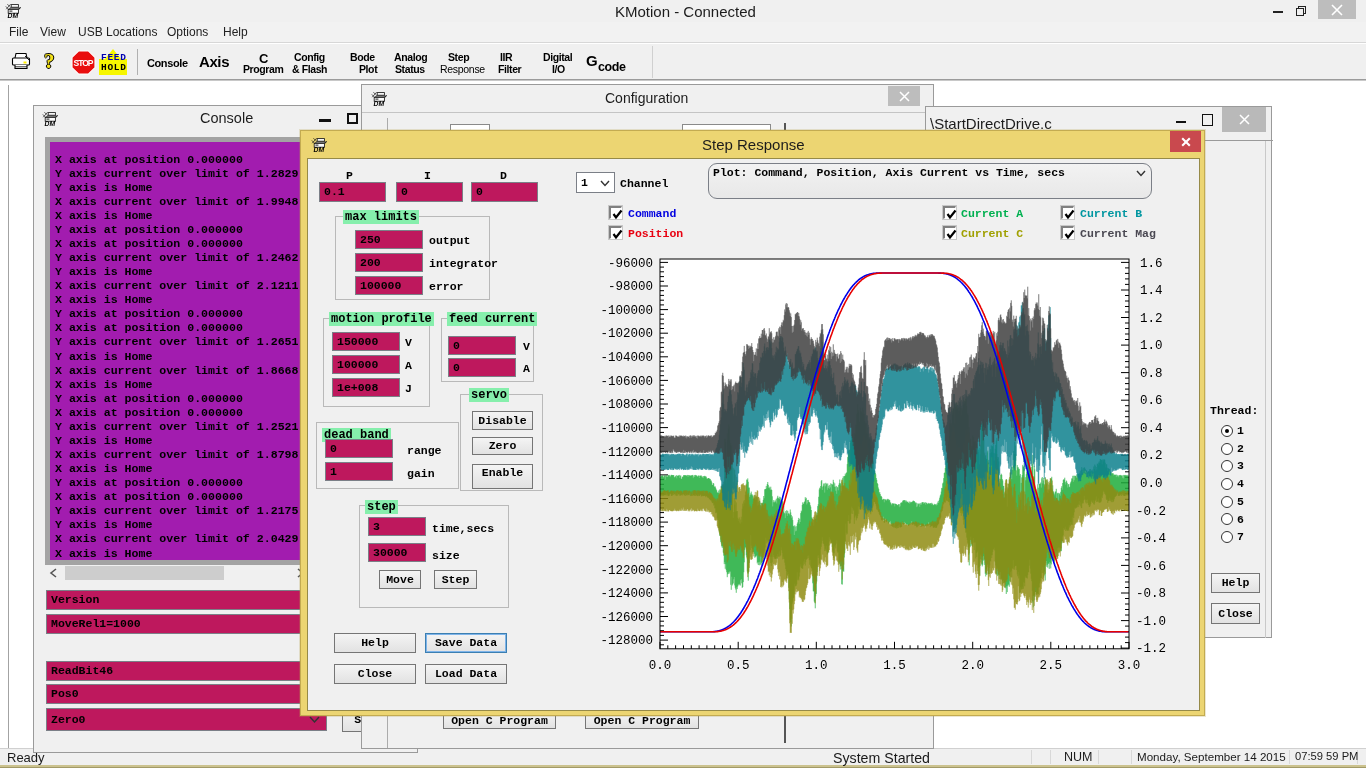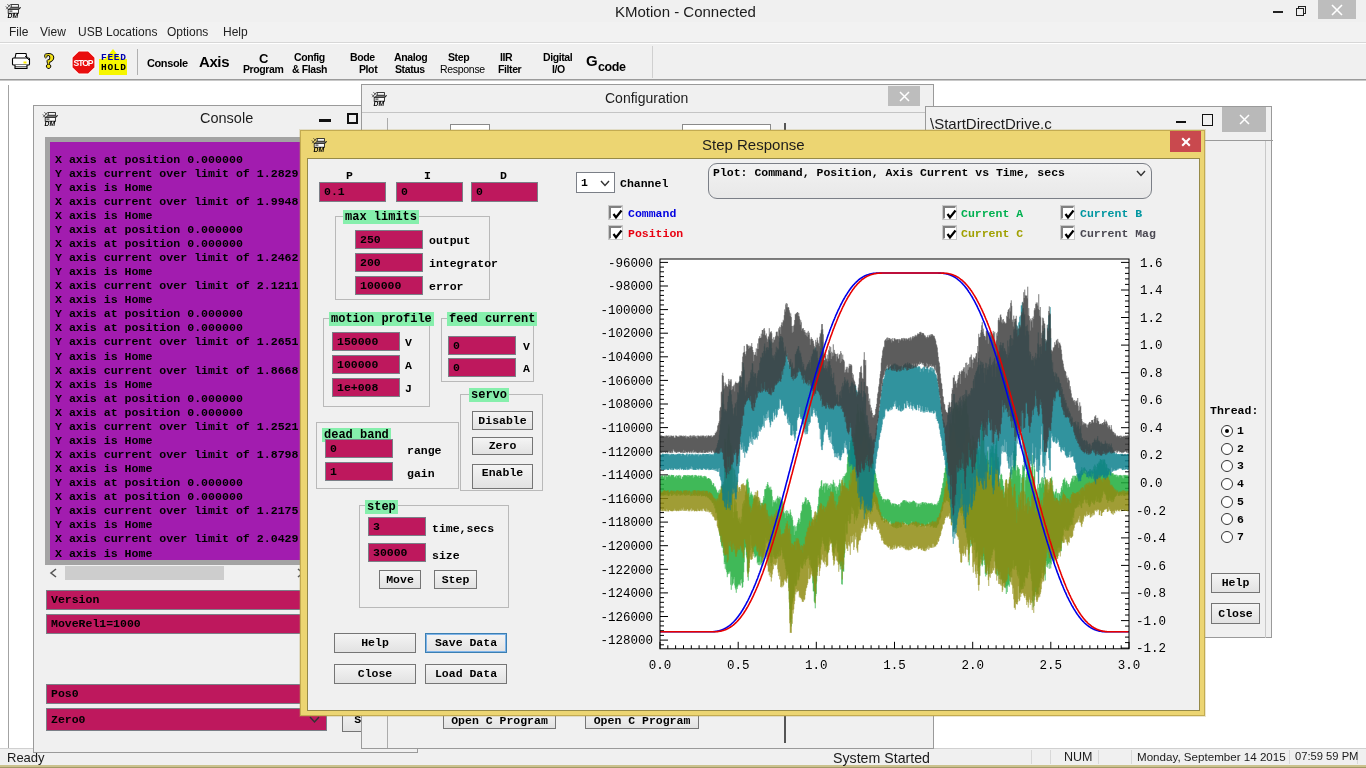--- a/index.html
+++ b/index.html
@@ -162,20 +162,21 @@
       <svg class="abs" style="left:3px;top:3px" width="10" height="10">
         <path d="M7 1 L2 5 L7 9" stroke="#555" stroke-width="1.6" fill="none"></path>
       </svg>
       <div class="abs" style="left:19px;top:1px;width:159px;height:14px;background:#cdcdcd;"></div>
       <svg class="abs" style="left:251px;top:3px" width="10" height="10">
         <path d="M1 1 L6 5 L1 9" stroke="#555" stroke-width="1.6" fill="none"></path>
       </svg>
     </div>
     <div class="fld" style="left:12px;top:484px;width:290px;height:20px;line-height:18px;">Version</div>
     <div class="fld" style="left:12px;top:508px;width:290px;height:20px;line-height:18px;">MoveRel1=1000</div>
+    <div class="fld" style="left:12px;top:555px;width:290px;height:20px;line-height:18px;">ReadBit46</div>
     <div class="fld" style="left:12px;top:578px;width:290px;height:20px;line-height:18px;">Pos0</div>
     <div class="fld" style="left:12px;top:602px;width:281px;height:23px;line-height:21px;">Zero0<svg class="abs" style="right:6px;top:7px" width="11" height="8">
         <path d="M1 1 L5.5 6 L10 1" stroke="#333" stroke-width="1.5" fill="none"></path>
       </svg></div>
     <div class="btn" style="left:308px;top:602px;width:52px;height:24px;line-height:22px;">Send</div>
   </div>
 <div class="win" style="left:361px;top:84px;width:573px;height:665px;">
     <svg width="16" height="16" viewBox="0 0 16 16" class="abs" style="left:9px;top:6px">
 <g stroke="#181818" stroke-width="0.85" fill="none">
 <rect x="6.2" y="1.6" width="7.2" height="2.6" fill="#fdfdfd"></rect>

